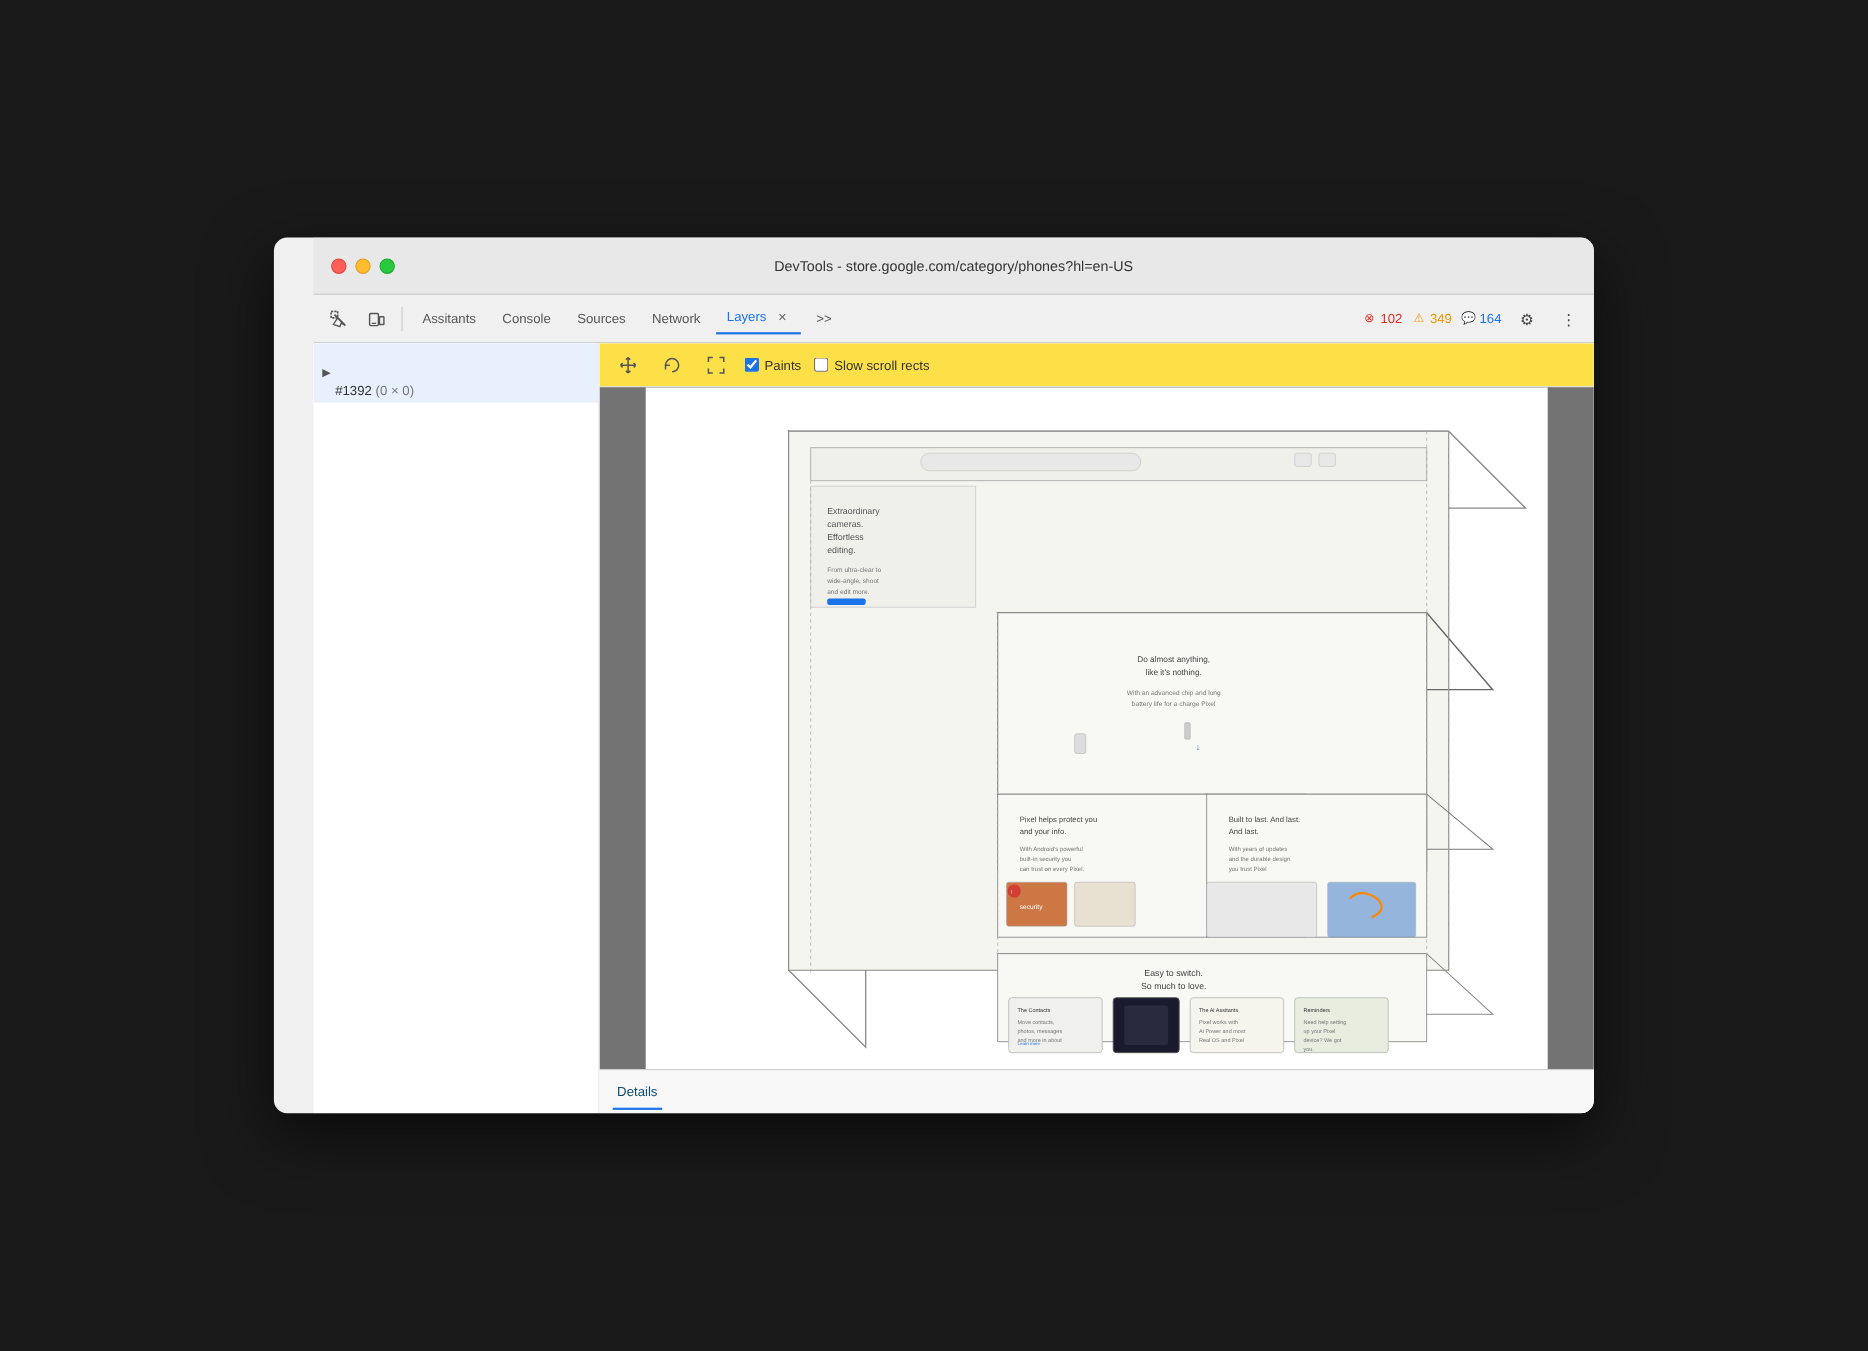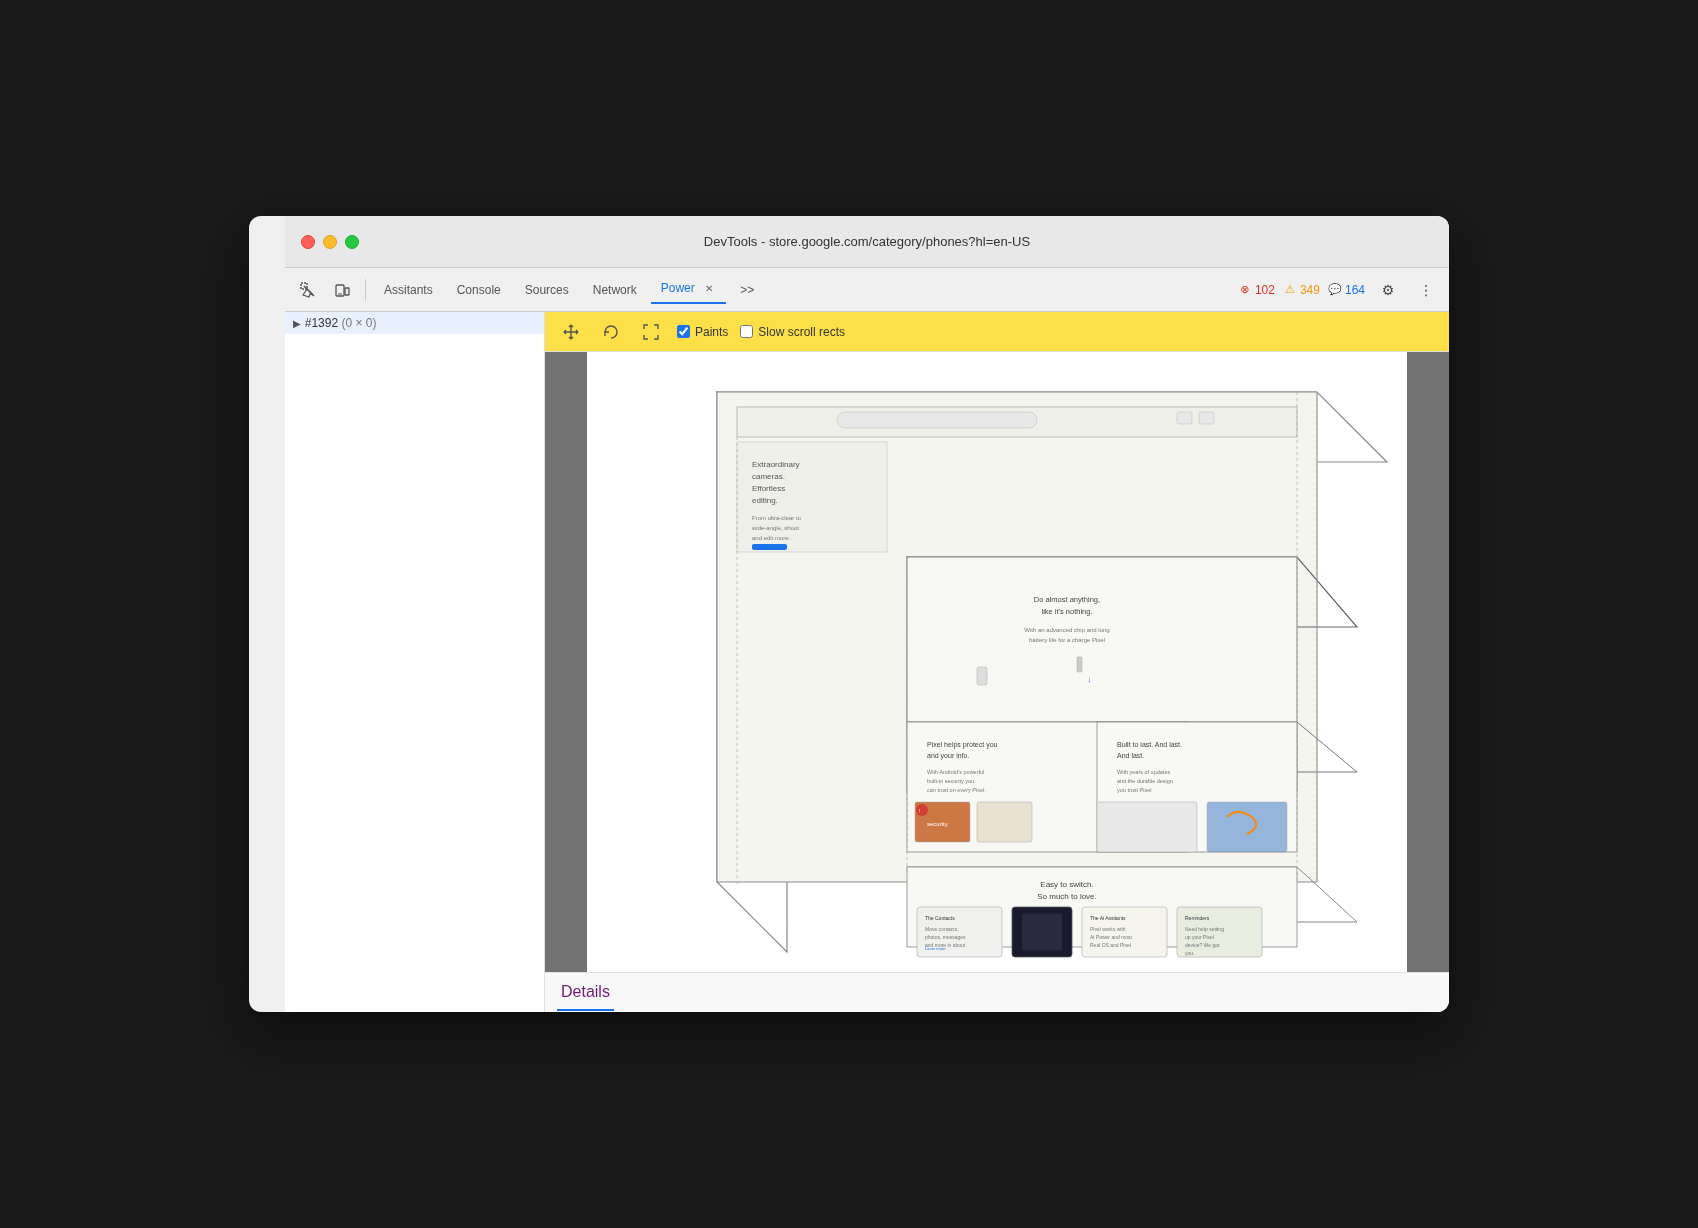--- a/index.html
+++ b/index.html
@@ -150,20 +150,21 @@
     .sidebar-item.selected {
       background: #e8f0fe;
     }
     .sidebar-item-arrow {
       margin-right: 4px;
       font-size: 10px;
       color: #555;
     }
     .sidebar-item-text {
       color: #333;
+      margin-top: 32px;
     }
     .sidebar-item-text .node-id { color: #333; font-weight: 500; }
     .sidebar-item-text .node-dims { color: #777; }
     
     .layers-panel {
       flex: 1;
       display: flex;
       flex-direction: column;
       background: #fff;
       overflow: hidden;
@@ -211,22 +212,22 @@
     
     .details-bar {
       height: 40px;
       border-top: 1px solid #e0e0e0;
       display: flex;
       align-items: center;
       padding: 0 12px;
       background: #f8f8f8;
     }
     .details-tab {
-      font-size: 16px;
-      color: #701a75;
+      font-size: 12px;
+      color: #0c4a6e;
       font-weight: 500;
       border-bottom: 2px solid #1a73e8;
       padding: 8px 4px;
       cursor: pointer;
     }
     
     .layers-svg {
       width: 100%;
       height: 100%;
     }
@@ -260,21 +261,21 @@
         <rect x="11" y="6" width="4" height="7" rx="0.5" stroke="#555" stroke-width="1.3" fill="none"></rect>
         <line x1="4" y1="12" x2="8" y2="12" stroke="#555" stroke-width="1"></line>
       </svg>
     </button>
     <div class="toolbar-divider"></div>
     <div class="tab">Assitants</div>
     <div class="tab">Console</div>
     <div class="tab">Sources</div>
     <div class="tab">Network</div>
     <div class="tab active">
-      <span>Power</span>
+      <span>Layers</span>
       <span class="tab-close">✕</span>
     </div>
     <div class="tab">&gt;&gt;</div>
     <div class="toolbar-spacer"></div>
     <div class="toolbar-right">
       <div class="badge badge-error">
         <span class="badge-icon">⊗</span>
         <span>102</span>
       </div>
       <div class="badge badge-warning">

